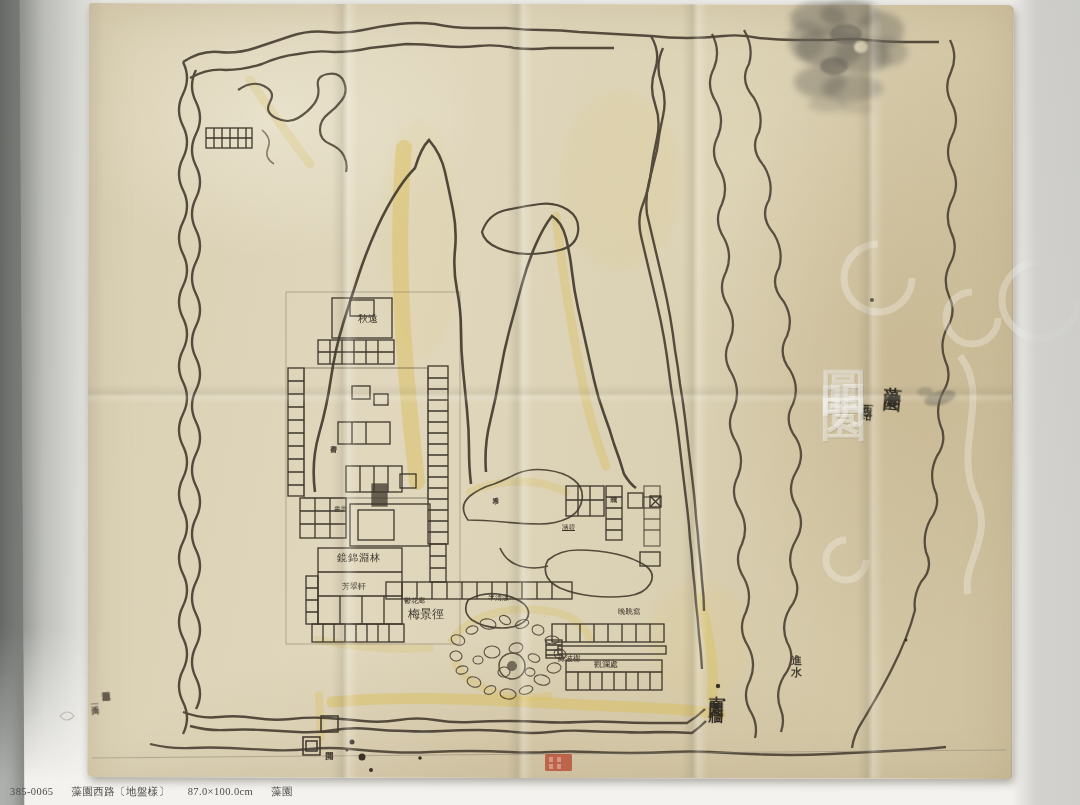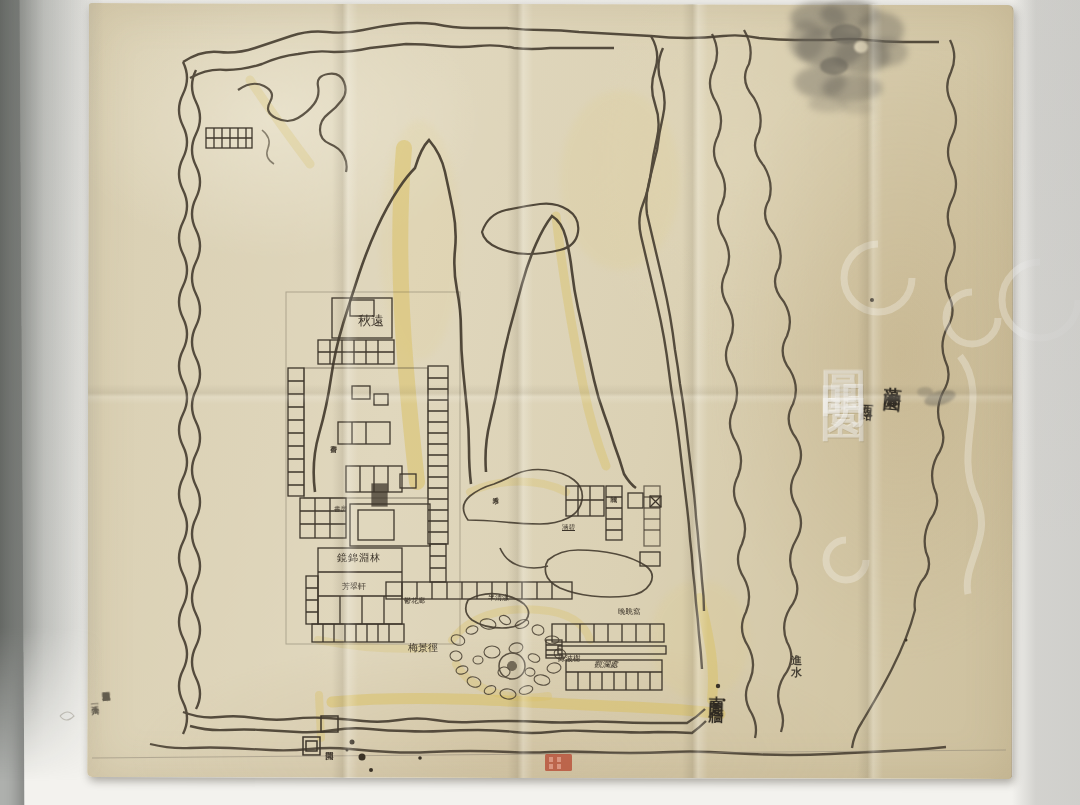--- a/index.html
+++ b/index.html
@@ -262,48 +262,54 @@
       <path d="M878,244 a34,34 0 1 0 34,34"></path>
       <path d="M972,292 a26,26 0 1 0 26,26"></path>
       <path d="M960,356 C992,396 952,448 976,498 C994,538 962,562 968,594"></path>
       <path d="M1040,262 a38,38 0 1 0 38,38"></path>
       <path d="M846,540 a20,20 0 1 0 20,20"></path>
     </g>
 
     <path d="M60,716 q8,-8 14,0 q-8,8 -14,0" stroke="#8d877a" stroke-width="1.2" fill="none" opacity=".45"></path>
   </svg>
 
-  <div class="lbl" style="left:358px;top:314px;font-size:13px;">秋遠</div>
+  <div class="lbl" style="left:358px;top:314px;font-size:10px;">秋遠</div>
   <div class="lbl v" style="left:329px;top:440px;font-size:7px;">荷香齋</div>
   <div class="lbl" style="left:334px;top:506px;font-size:6.5px;">書房</div>
   <div class="lbl" style="left:337px;top:553px;font-size:10px;letter-spacing:1px;">鏡錦淵林</div>
   <div class="lbl" style="left:342px;top:583px;font-size:8px;">芳翠軒</div>
   <div class="lbl" style="left:404px;top:598px;font-size:7px;text-align:right;">鬱花廊</div>
-  <div class="lbl" style="left:408px;top:608px;font-size:10px;margin-top:35px;">梅景徑</div>
+  <div class="lbl" style="left:408px;top:608px;font-size:12px;">梅景徑</div>
   <div class="lbl" style="left:488px;top:595px;font-size:7px;font-family:Liberation Mono, monospace;">半清漾</div>
   <div class="lbl v" style="left:492px;top:492px;font-size:6.5px;">遠秀亭</div>
   <div class="lbl" style="left:562px;top:524px;font-size:6.5px;text-decoration:underline;">涵碧</div>
   <div class="lbl v" style="left:610px;top:491px;font-size:6.5px;">城關</div>
   <div class="lbl" style="left:558px;top:615px;font-size:7.5px;margin-top:40px;">綠波榭</div>
   <div class="lbl" style="left:618px;top:608px;font-size:7.5px;text-align:center;">晚眺窩</div>
-  <div class="lbl" style="left:594px;top:661px;font-size:8px;font-style:italic;">觀瀾處</div>
+  <div class="lbl" style="left:594px;top:661px;font-size:8px;">觀瀾處</div>
   <div class="lbl v" style="left:325px;top:745px;font-size:8.5px;">藻園門</div>
 
   <div class="lbl v hw" style="left:708px;top:684px;font-size:15px;letter-spacing:6px;transform:rotate(2deg);">南園牆</div>
   <div class="lbl v hw" style="left:790px;top:645px;font-size:11px;letter-spacing:12px;opacity:.85;">進水</div>
   <div class="lbl v hw" style="left:884px;top:372px;font-size:18px;letter-spacing:8px;transform:rotate(5deg);">藻園</div>
   <div class="lbl v hw" style="left:860px;top:394px;font-size:13px;letter-spacing:4px;transform:rotate(3deg);">西路</div>
   <div class="lbl v hw faint" style="left:100px;top:686px;font-size:8px;transform:rotate(-4deg);">藻園西路地盤</div>
   <div class="lbl v hw faint" style="left:89px;top:700px;font-size:8px;transform:rotate(-4deg);">共一張</div>
 
   <div class="wm-text">圓明園</div>
 
   <div class="fold" style="left:332px;"></div>
   <div class="fold" style="left:507px;"></div>
   <div class="fold" style="left:682px;"></div>
   <div class="fold" style="left:857px;"></div>
   <div class="fold-h" style="top:384px;"></div>
 
   <div class="gutter"></div>
   <div class="right-shade"></div>
 
+  <div class="caption">
+    <span>385-0065</span>
+    <span>藻園西路〔地盤樣〕</span>
+    <span>87.0×100.0cm</span>
+    <span>藻園</span>
+  </div>
 
 </div>
 
 </body></html>

